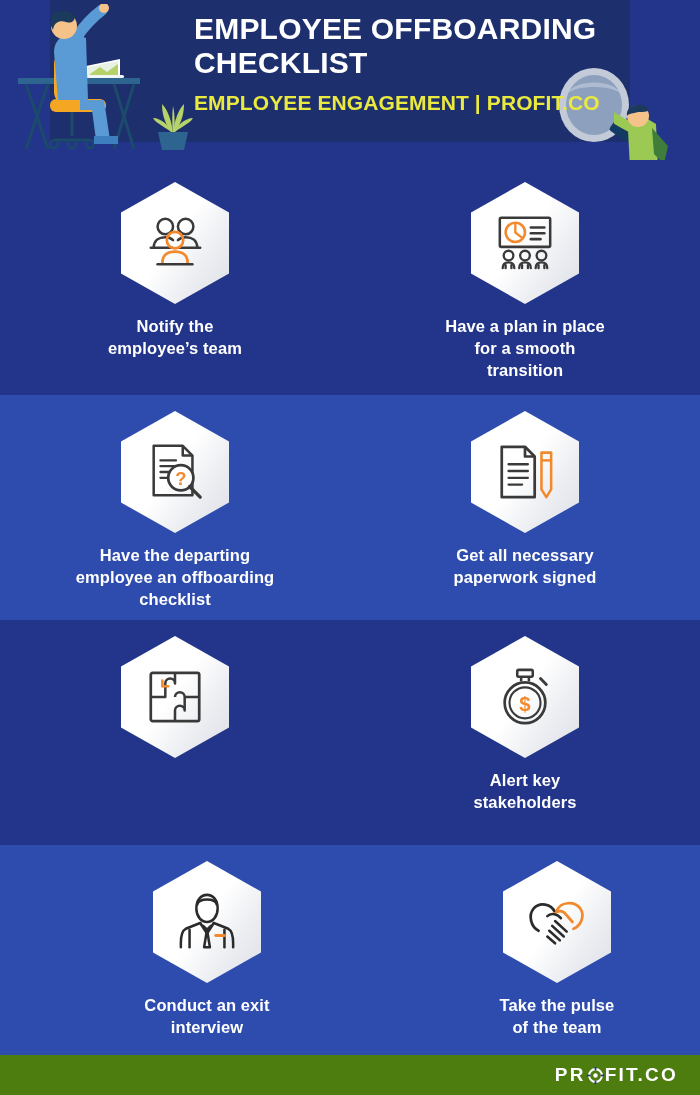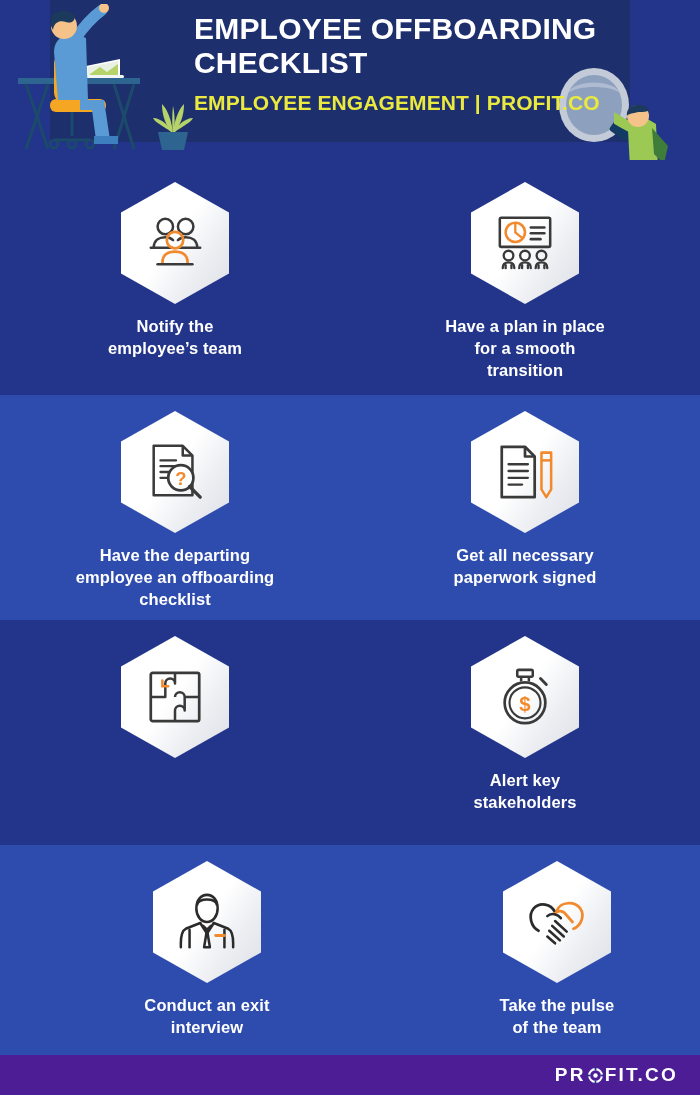--- a/index.html
+++ b/index.html
@@ -119,21 +119,21 @@
     max-width: 300px;
     white-space: pre-line;
     letter-spacing: 0.1px;
   }
 
   
   #footer {
     position: absolute;
     top: 1055px; left: 0;
     width: 700px; height: 40px;
-    background: #4c1d95;
+    background: #4d7c0f;
   }
   #logo {
     position: absolute;
     right: 22px;
     top: 50%;
     transform: translateY(-50%);
     display: flex;
     align-items: center;
     color: #ffffff;
     font-size: 19px;

